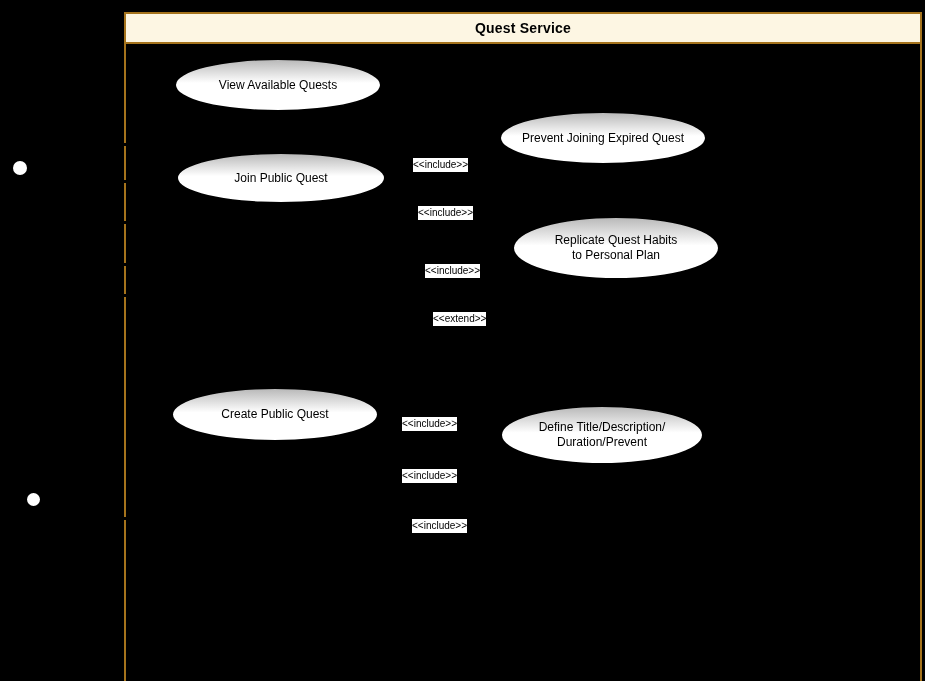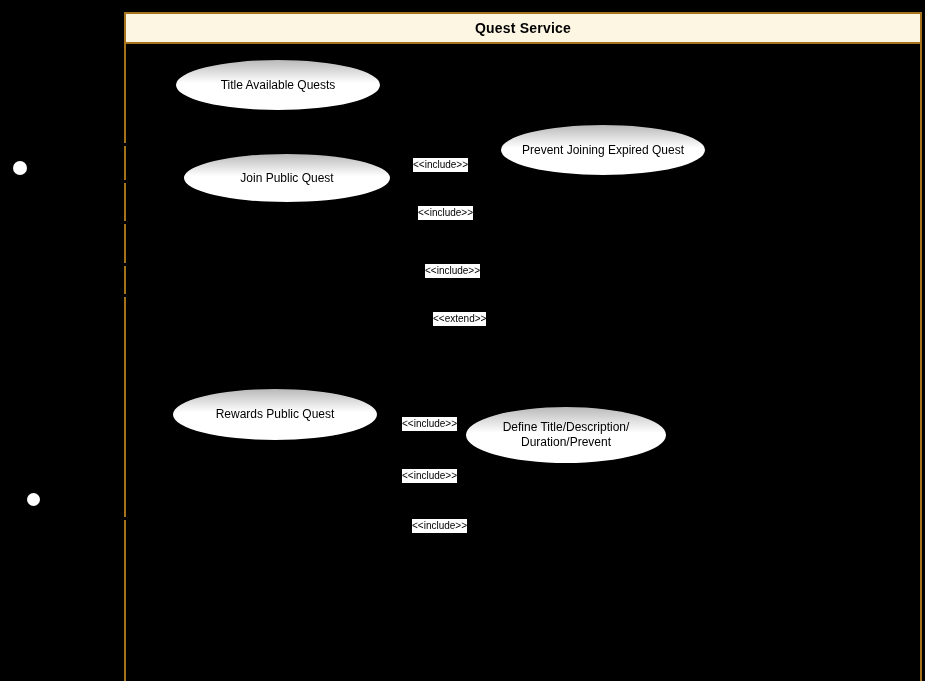--- a/index.html
+++ b/index.html
@@ -91,39 +91,43 @@
   </div>
 
   <div class="border-gap" style="top:131px;"></div>
   <div class="border-gap" style="top:168px;"></div>
   <div class="border-gap" style="top:209px;"></div>
   <div class="border-gap" style="top:251px;"></div>
   <div class="border-gap" style="top:282px;"></div>
   <div class="border-gap" style="top:505px;"></div>
 
   <div class="usecase" style="left:174px; top:46px; width:208px; height:54px;">
-    <span class="uc-line">Title Available Quests</span>
+    <span class="uc-line">View Available Quests</span>
   </div>
 
-  <div class="usecase" style="left:182px; top:140px; width:210px; height:52px;text-align:center;">
+  <div class="usecase" style="left:176px; top:140px; width:210px; height:52px;text-align:center;">
     <span class="uc-line">Join Public Quest</span>
   </div>
 
-  <div class="usecase" style="left:499px; top:111px; width:208px; height:54px;">
+  <div class="usecase" style="left:499px; top:99px; width:208px; height:54px;">
     <span class="uc-line">Prevent Joining Expired Quest</span>
+  </div>
+
+  <div class="usecase" style="left:512px; top:204px; width:208px; height:64px;">
+    <span class="uc-line">Replicate Quest Habits</span>
+    <span class="uc-line">to Personal Plan</span>
   </div>
 
 
 
-
   <div class="usecase" style="left:171px; top:375px; width:208px; height:55px;">
-    <span class="uc-line">Rewards Public Quest</span>
+    <span class="uc-line">Create Public Quest</span>
   </div>
 
-  <div class="usecase" style="left:464px; top:393px; width:204px; height:60px;">
+  <div class="usecase" style="left:500px; top:393px; width:204px; height:60px;">
     <span class="uc-line">Define Title/Description/</span>
     <span class="uc-line">Duration/Prevent</span>
   </div>
 
 
 
   <div class="conn-label" style="left:413px; top:146px;">&lt;&lt;include&gt;&gt;</div>
   <div class="conn-label" style="left:418px; top:194px;">&lt;&lt;include&gt;&gt;</div>
   <div class="conn-label" style="left:425px; top:252px;">&lt;&lt;include&gt;&gt;</div>
   <div class="conn-label" style="left:433px; top:300px;">&lt;&lt;extend&gt;&gt;</div>

